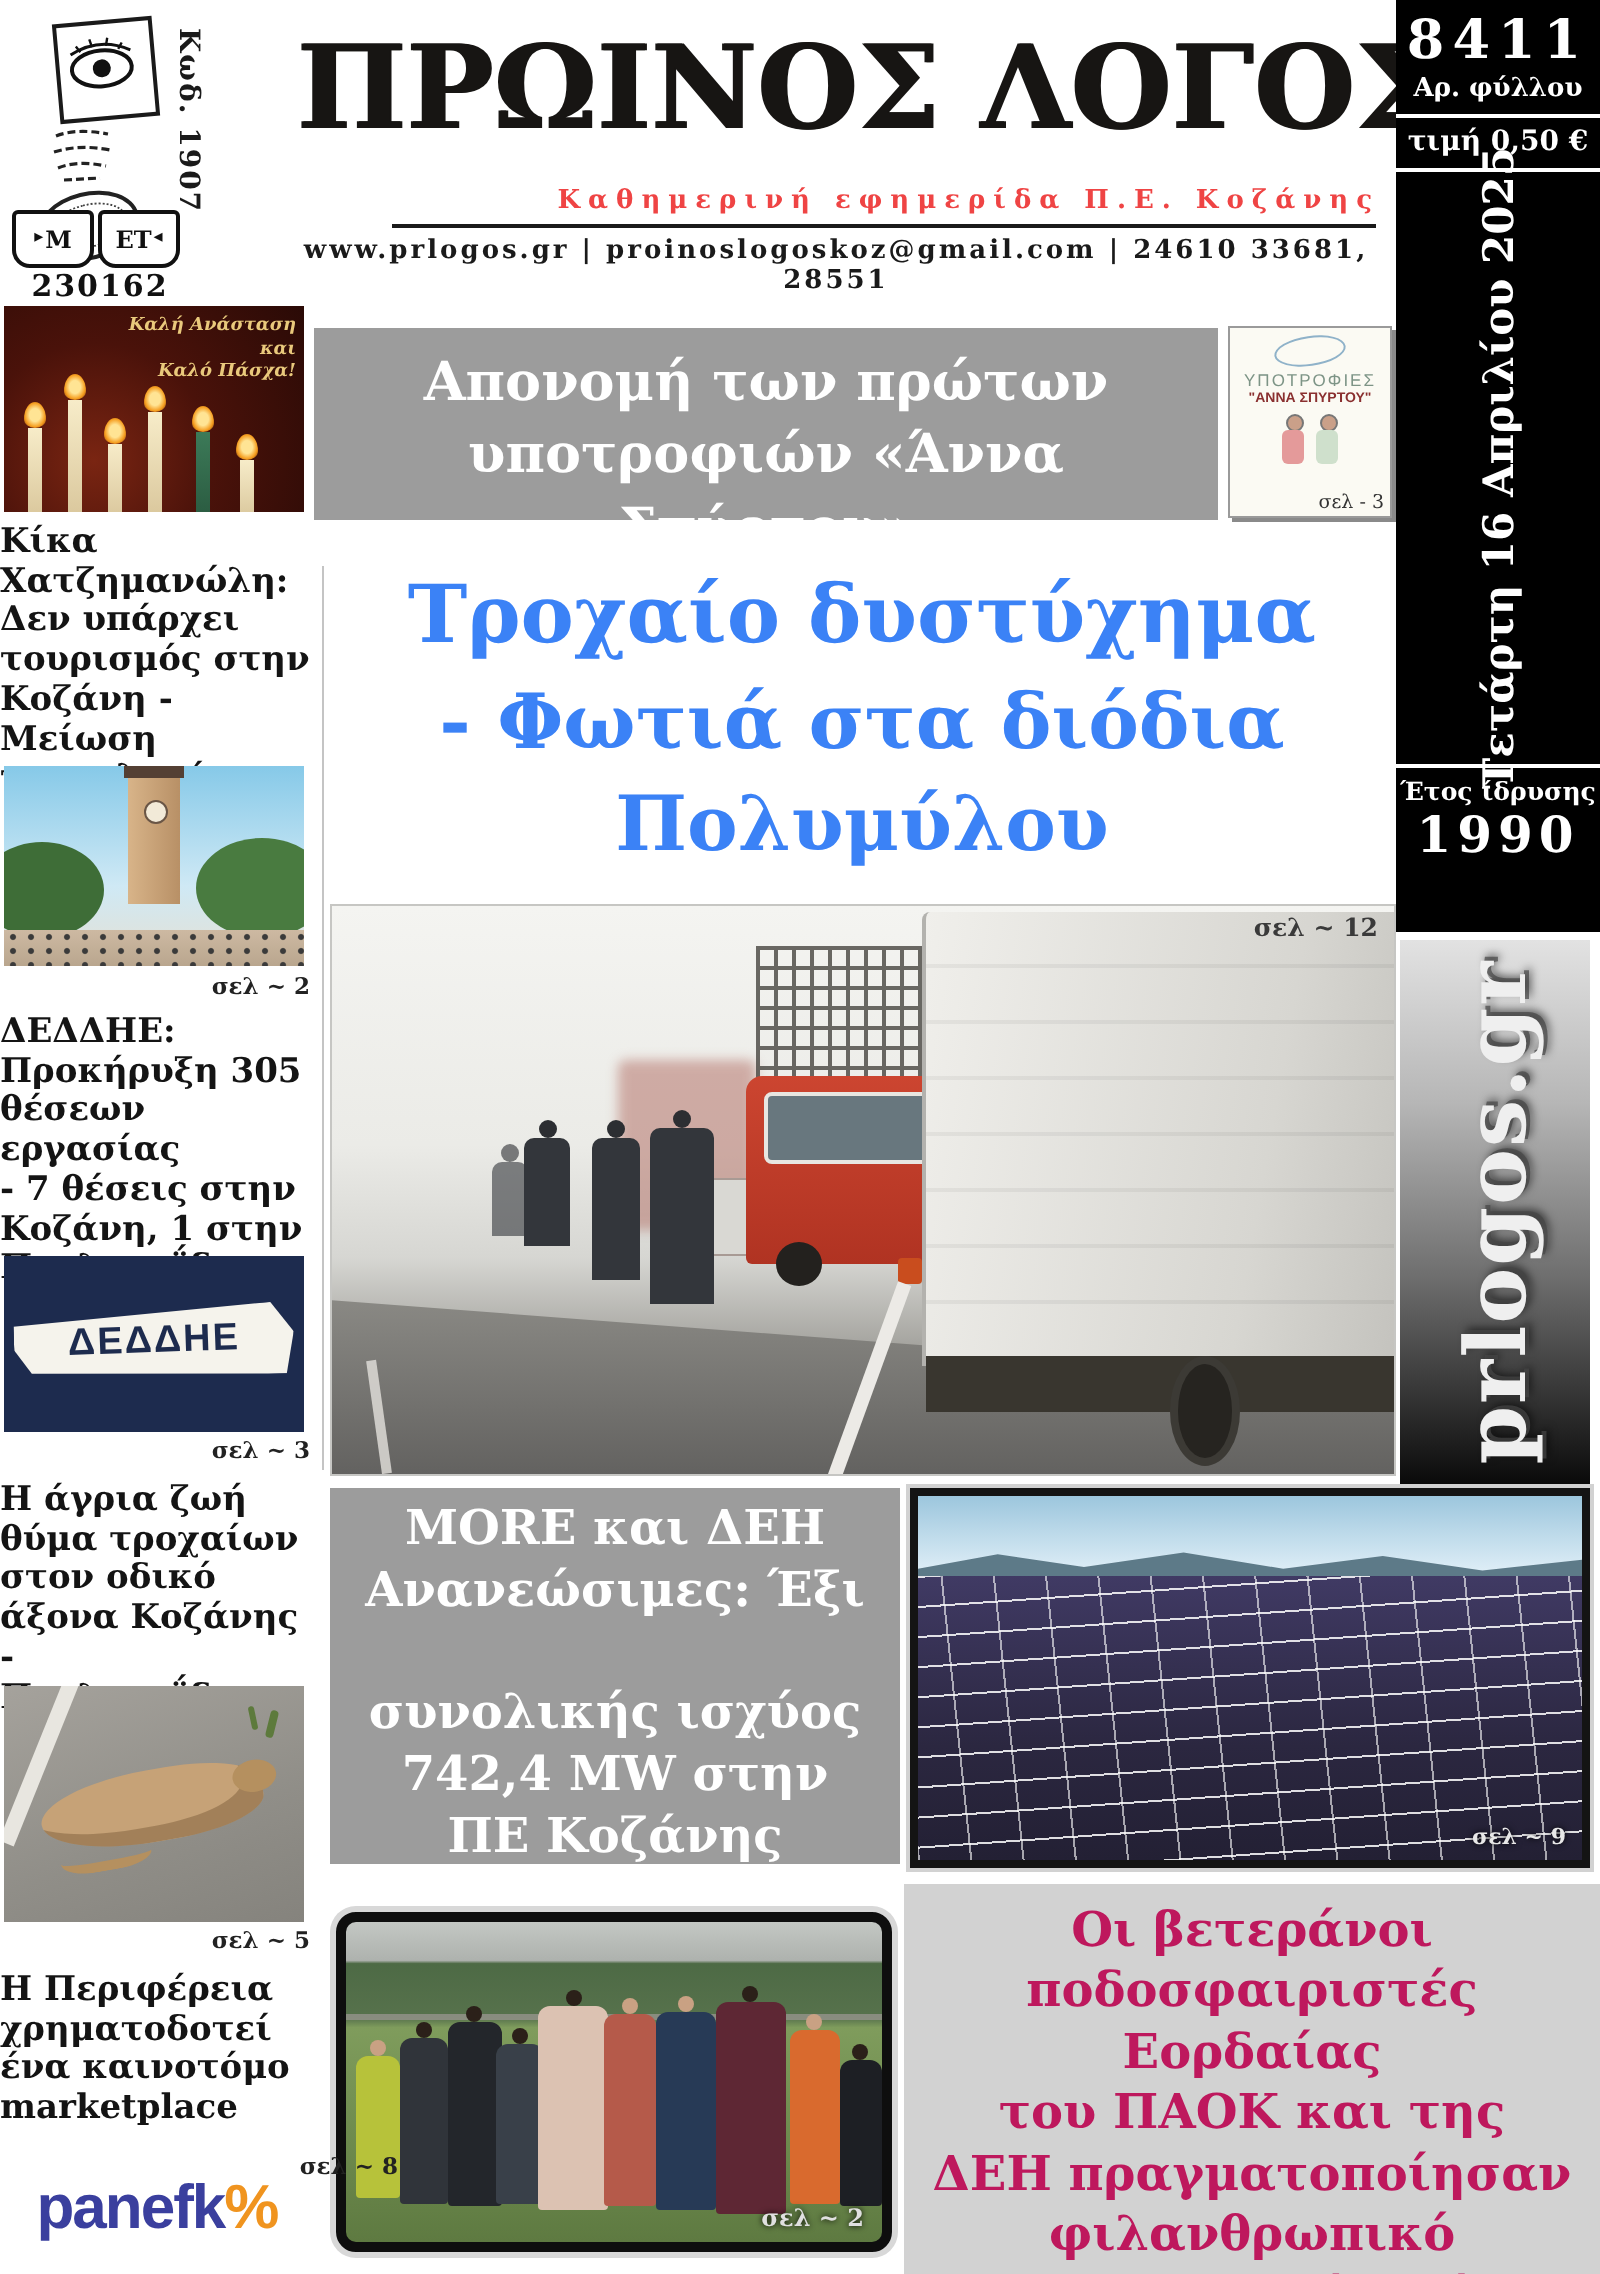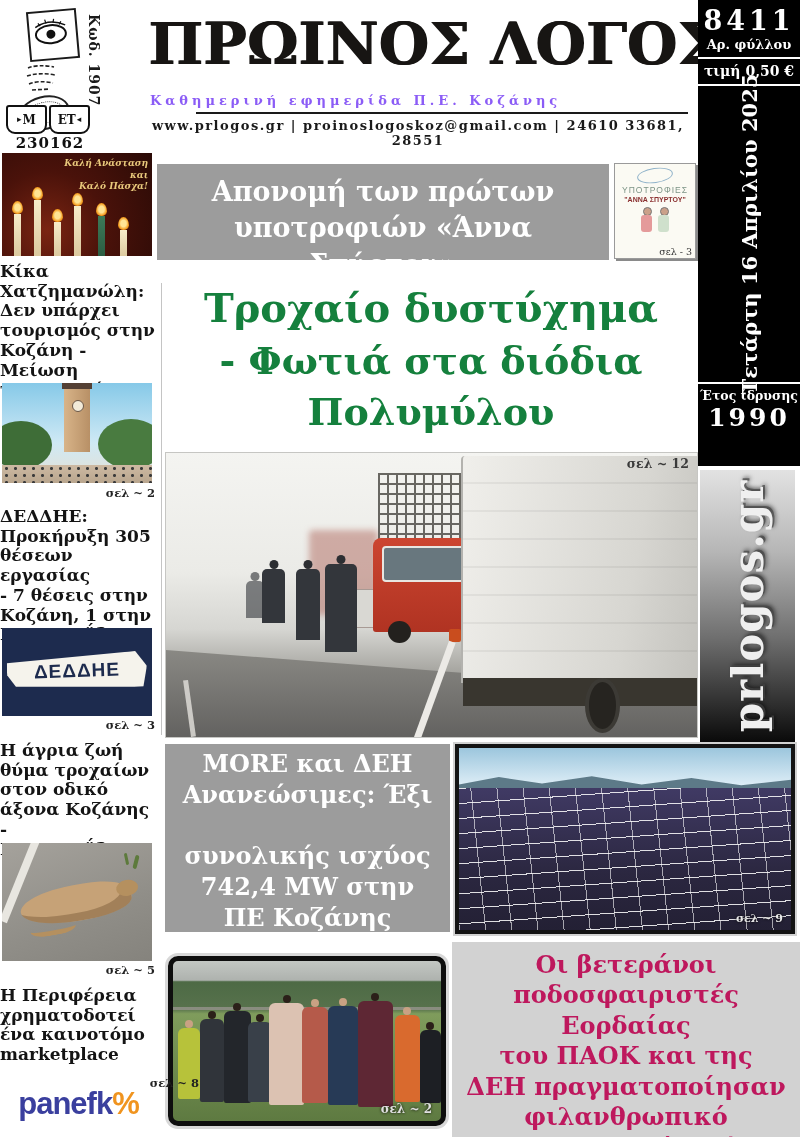--- a/index.html
+++ b/index.html
@@ -3,22 +3,22 @@
 <meta charset="utf-8">
 <style>
   html,body{margin:0;padding:0;background:#fff;}
   #page{position:relative;width:800px;height:1137px;background:#fff;overflow:hidden;
         font-family:"DejaVu Serif",serif;color:#111;}
 
   
   .paper-title{position:absolute;left:148px;top:10px;width:544px;text-align:center;
     font-size:58px;font-weight:bold;letter-spacing:0px;white-space:nowrap;color:#171513;
     text-shadow:1px 0 0 #171513;}
-  .paper-subtitle{position:absolute;left:150px;top:93px;width:540px;text-align:left;
-    font-size:13px;font-weight:bold;letter-spacing:4px;color:#8b5cf6;}
+  .paper-subtitle{position:absolute;left:150px;top:93px;width:540px;text-align:right;
+    font-size:13px;font-weight:bold;letter-spacing:4px;color:#ef4444;}
   .head-rule{position:absolute;left:196px;top:112px;width:492px;height:2px;background:#1a1a1a;}
   .contact-bar{position:absolute;left:140px;top:118px;width:556px;text-align:center;
     font-size:13px;font-weight:bold;letter-spacing:1.5px;color:#1a1a1a;}
 
   
   .eye-stamp{position:absolute;left:28px;top:10px;width:46px;height:46px;border:2px solid #1a1a1a;
     transform:rotate(-5deg);background:#fff;}
   .kod-label{position:absolute;left:86px;top:14px;writing-mode:vertical-rl;
     font-size:14px;font-weight:bold;letter-spacing:1px;color:#1a1a1a;}
   .squiggle{position:absolute;left:24px;top:62px;}
@@ -65,21 +65,21 @@
     text-align:center;color:#8a3030;margin-top:1px;}
   .ad-figs{display:flex;justify-content:center;gap:6px;margin-top:4px;}
   .ad-fig{position:relative;width:11px;height:26px;}
   .ad-fig::before{content:'';position:absolute;top:0;left:2px;width:7px;height:7px;border-radius:50%;
     background:#caa089;border:0.5px solid #777;}
   .ad-fig .body{position:absolute;top:8px;left:0;width:11px;height:17px;border-radius:3px;}
   .ad-page{position:absolute;right:3px;bottom:1px;font-size:9.5px;color:#333;}
 
   
   .lead-head{position:absolute;left:163px;top:281px;width:536px;text-align:center;
-    font-weight:bold;color:#15803d;}
+    font-weight:bold;color:#3b82f6;}
   .lead-head .l{display:block;font-size:40px;line-height:1.35;}
   .lead-head .l3{font-size:38px;}
   .vline{position:absolute;left:161px;top:283px;width:1px;height:452px;background:#c4c4c4;}
 
   
   .photo-truck{position:absolute;left:165px;top:452px;width:533px;height:286px;overflow:hidden;
     border:1px solid #c6c6c3;box-sizing:border-box;
     background:linear-gradient(180deg,#f4f4f1 0%,#ebebe7 42%,#d6d6d2 62%,#a3a29d 78%,#7a7974 100%);}
   .road{position:absolute;left:0;bottom:0;width:100%;height:34%;
     background:linear-gradient(180deg,#8e8d88,#636260);

